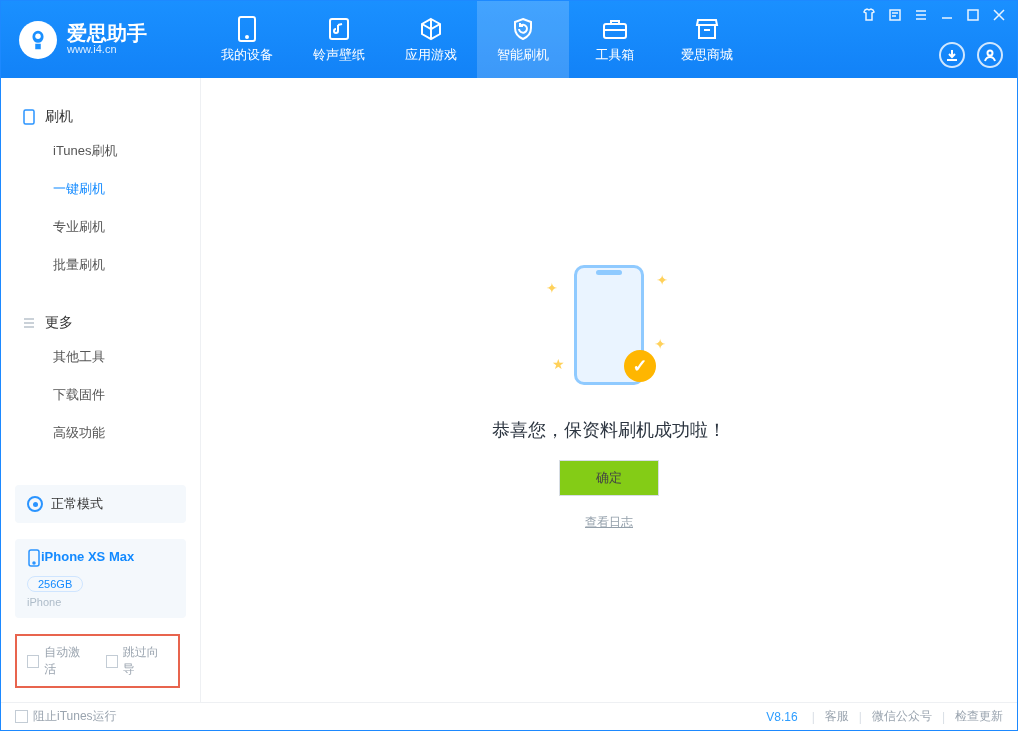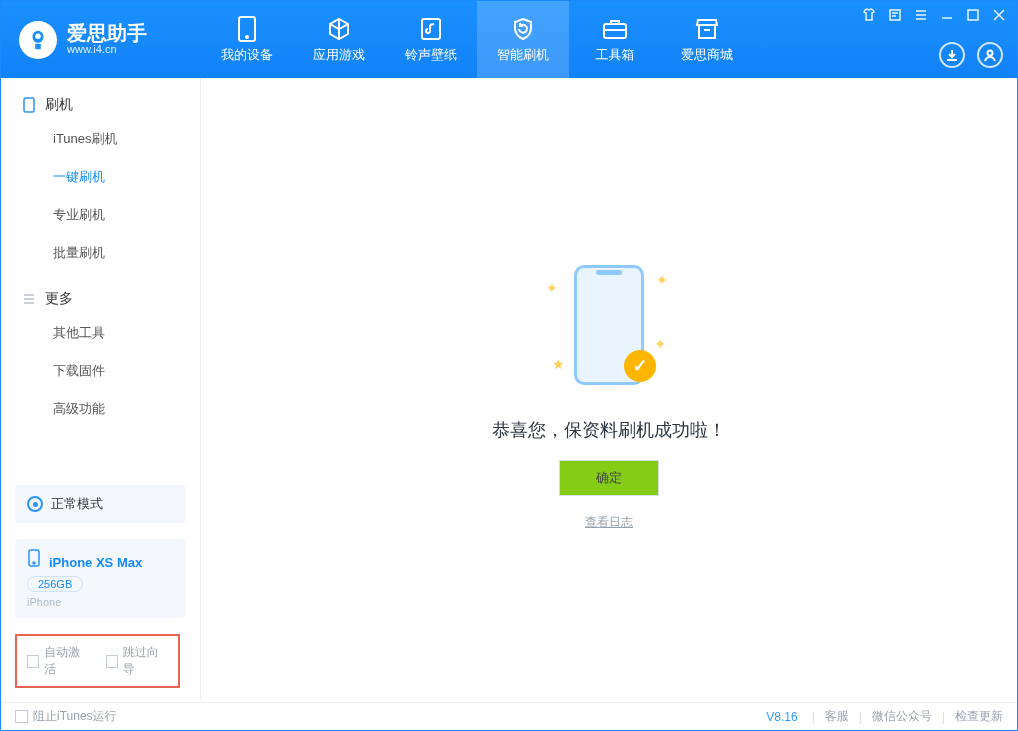--- a/index.html
+++ b/index.html
@@ -13,32 +13,32 @@
 .nav { display:flex; align-items:stretch; }
 .nav-item { width:92px; display:flex; flex-direction:column; align-items:center; justify-content:center; font-size:13px; cursor:pointer; position:relative; }
 .nav-item.active { background:rgba(255,255,255,.18); }
 .nav-item .ic { width:26px; height:26px; margin-bottom:4px; display:flex; align-items:center; justify-content:center; }
 .titlebar-icons { position:absolute; right:10px; top:6px; display:flex; gap:10px; }
 .titlebar-icons span { width:16px; height:16px; display:flex; align-items:center; justify-content:center; cursor:pointer; opacity:.9; }
 .header-right { position:absolute; right:14px; bottom:10px; display:flex; gap:12px; }
 .header-right span { width:26px; height:26px; border:2px solid rgba(255,255,255,.8); border-radius:50%; display:flex; align-items:center; justify-content:center; cursor:pointer; }
 .body { display:flex; height:calc(100% - 77px - 28px); }
 .sidebar { width:200px; border-right:1px solid #eef0f3; display:flex; flex-direction:column; }
-.side-section { padding-top:18px; }
+.side-section { padding-top:18px;margin-top:12px; }
 .side-head { display:flex; align-items:center; gap:8px; padding:0 20px 6px 20px; font-size:14px; color:#333; }
 .side-head .hicon { width:16px; height:16px; display:flex; align-items:center; justify-content:center; }
 .side-sub { padding:10px 20px 10px 52px; font-size:13px; color:#555; cursor:pointer; }
 .side-sub.active { color:#138aff; }
 .sidebar-spacer { flex:1; }
 .mode-card, .device-card { margin:8px 14px; background:#f4f8fc; border-radius:4px; padding:10px 12px; font-size:13px; color:#333; }
 .mode-card { display:flex; align-items:center; gap:8px; }
 .mode-card .dot { width:16px; height:16px; border:2px solid #2a94ff; border-radius:50%; position:relative; }
 .mode-card .dot:after { content:""; position:absolute; width:5px; height:5px; background:#2a94ff; border-radius:50%; left:3.5px; top:3.5px; }
 .device-card { color:#138aff; font-weight:700; }
-.device-card .dname { display:flex; align-items:flex-end; gap:8px; }
+.device-card .dname { display:flex; align-items:flex-start; }
 .device-card .cap { display:inline-block; margin-top:6px; padding:1px 10px; border:1px solid #cfe5ff; border-radius:10px; font-size:11px; font-weight:400; }
 .device-card .plat { color:#aebcc9; font-size:11px; font-weight:400; margin-top:4px; }
 .bottom-box { margin:8px 20px 14px 14px; border:2px solid #e8644e; padding:8px 10px; display:flex; gap:16px; align-items:center; }
 .cb { display:flex; align-items:center; gap:5px; font-size:12px; color:#9aa4af; cursor:pointer; }
 .cb .box { width:13px; height:13px; border:1px solid #c3ccd5; background:#fff; }
 .main { flex:1; display:flex; flex-direction:column; align-items:center; justify-content:center; gap:18px; }
 .illus { width:150px; height:150px; position:relative; display:flex; align-items:center; justify-content:center; }
 .phone { width:70px; height:120px; border:3px solid #8fcaff; border-radius:10px; background:#eaf4ff; position:relative; }
 .phone:after { content:""; position:absolute; left:50%; top:2px; transform:translateX(-50%); width:26px; height:5px; background:#8fcaff; border-radius:3px; }
 .check { position:absolute; right:28px; bottom:18px; width:32px; height:32px; background:#ffb600; border-radius:50%; display:flex; align-items:center; justify-content:center; color:#fff; font-size:18px; font-weight:700; }
@@ -74,36 +74,36 @@
       <span class="ic">
           <svg width="20" height="26" viewBox="0 0 20 26" fill="none" stroke="#fff" stroke-width="2">
             <rect x="2" y="1" width="16" height="24" rx="2"></rect>
             <circle cx="10" cy="21" r="1" fill="#fff"></circle>
           </svg>
         </span>
       <span>我的设备</span>
     </div>
     <div class="nav-item">
       <span class="ic">
-          <svg width="24" height="24" viewBox="0 0 24 24" fill="none" stroke="#fff" stroke-width="2">
-            <path d="M12 2l9 5v10l-9 5-9-5V7z"></path>
-            <path d="M12 2v20M3 7l9 5 9-5"></path>
-          </svg>
-        </span>
-      <span>应用游戏</span>
-    </div>
-    <div class="nav-item">
-      <span class="ic">
           <svg width="22" height="24" viewBox="0 0 22 24" fill="none" stroke="#fff" stroke-width="2">
             <rect x="2" y="2" width="18" height="20" rx="2"></rect>
             <path d="M10 8v6a2 2 0 1 1-2-2" fill="none"></path>
             <path d="M10 8l4-1"></path>
           </svg>
         </span>
       <span>铃声壁纸</span>
+    </div>
+    <div class="nav-item">
+      <span class="ic">
+          <svg width="24" height="24" viewBox="0 0 24 24" fill="none" stroke="#fff" stroke-width="2">
+            <path d="M12 2l9 5v10l-9 5-9-5V7z"></path>
+            <path d="M12 2v20M3 7l9 5 9-5"></path>
+          </svg>
+        </span>
+      <span>应用游戏</span>
     </div>
     <div class="nav-item active">
       <span class="ic">
           <svg width="24" height="24" viewBox="0 0 24 24" fill="none" stroke="#fff" stroke-width="2">
             <path d="M12 2l8 3v6c0 5-3.5 9-8 11-4.5-2-8-6-8-11V5z"></path>
             <path d="M8 12a4 4 0 1 0 1-3"></path>
             <path d="M9 6v3h3"></path>
           </svg>
         </span>
       <span>智能刷机</span>

